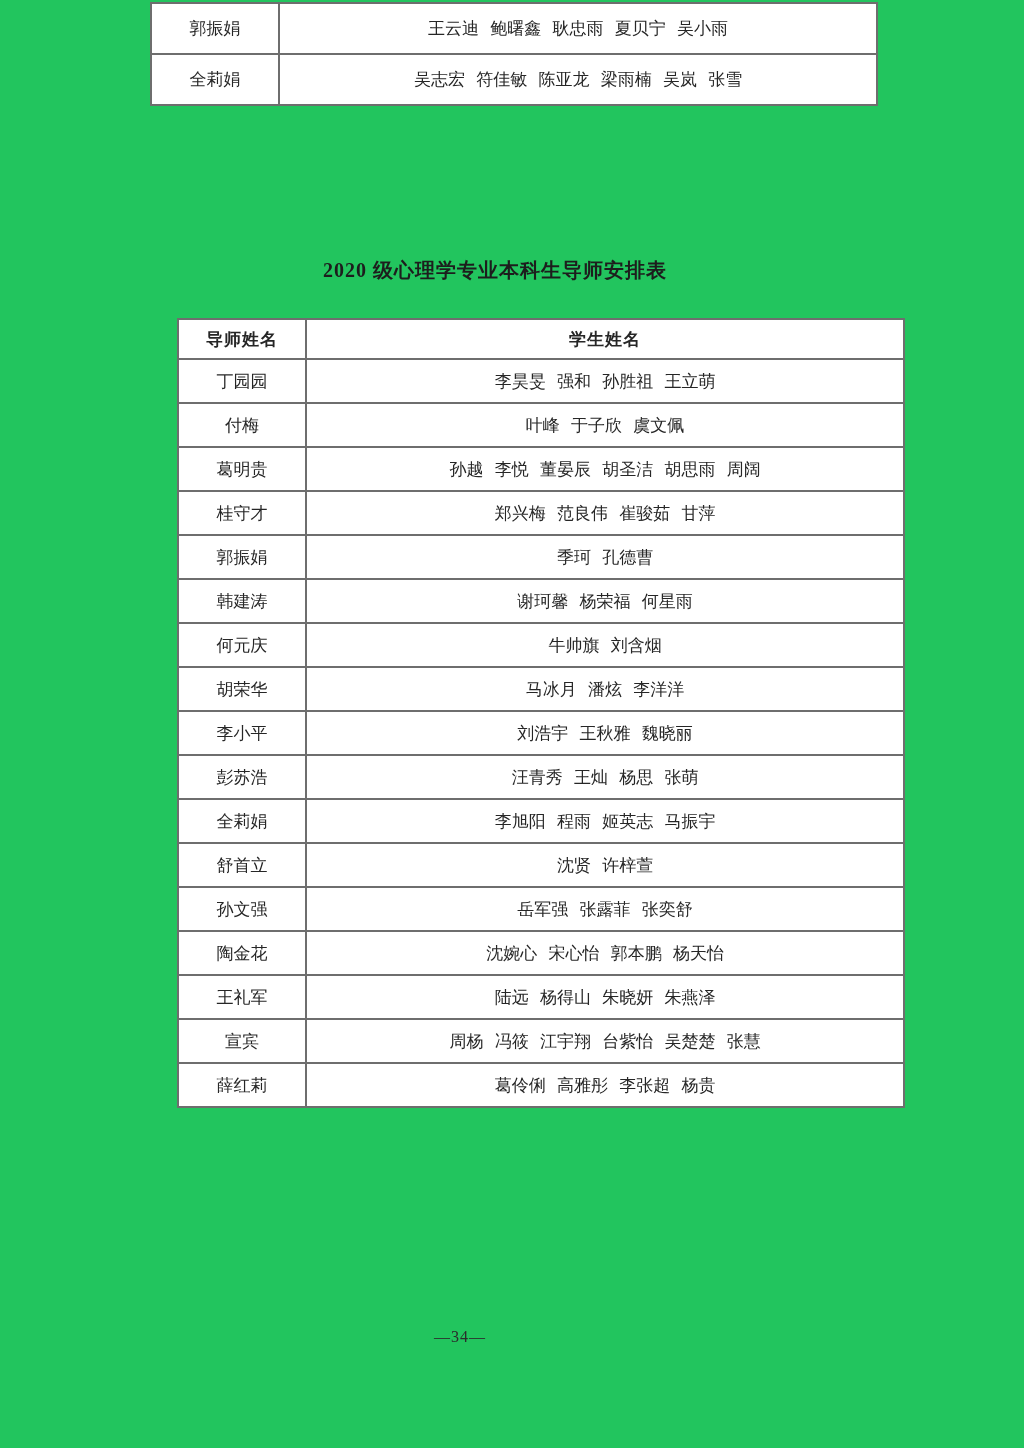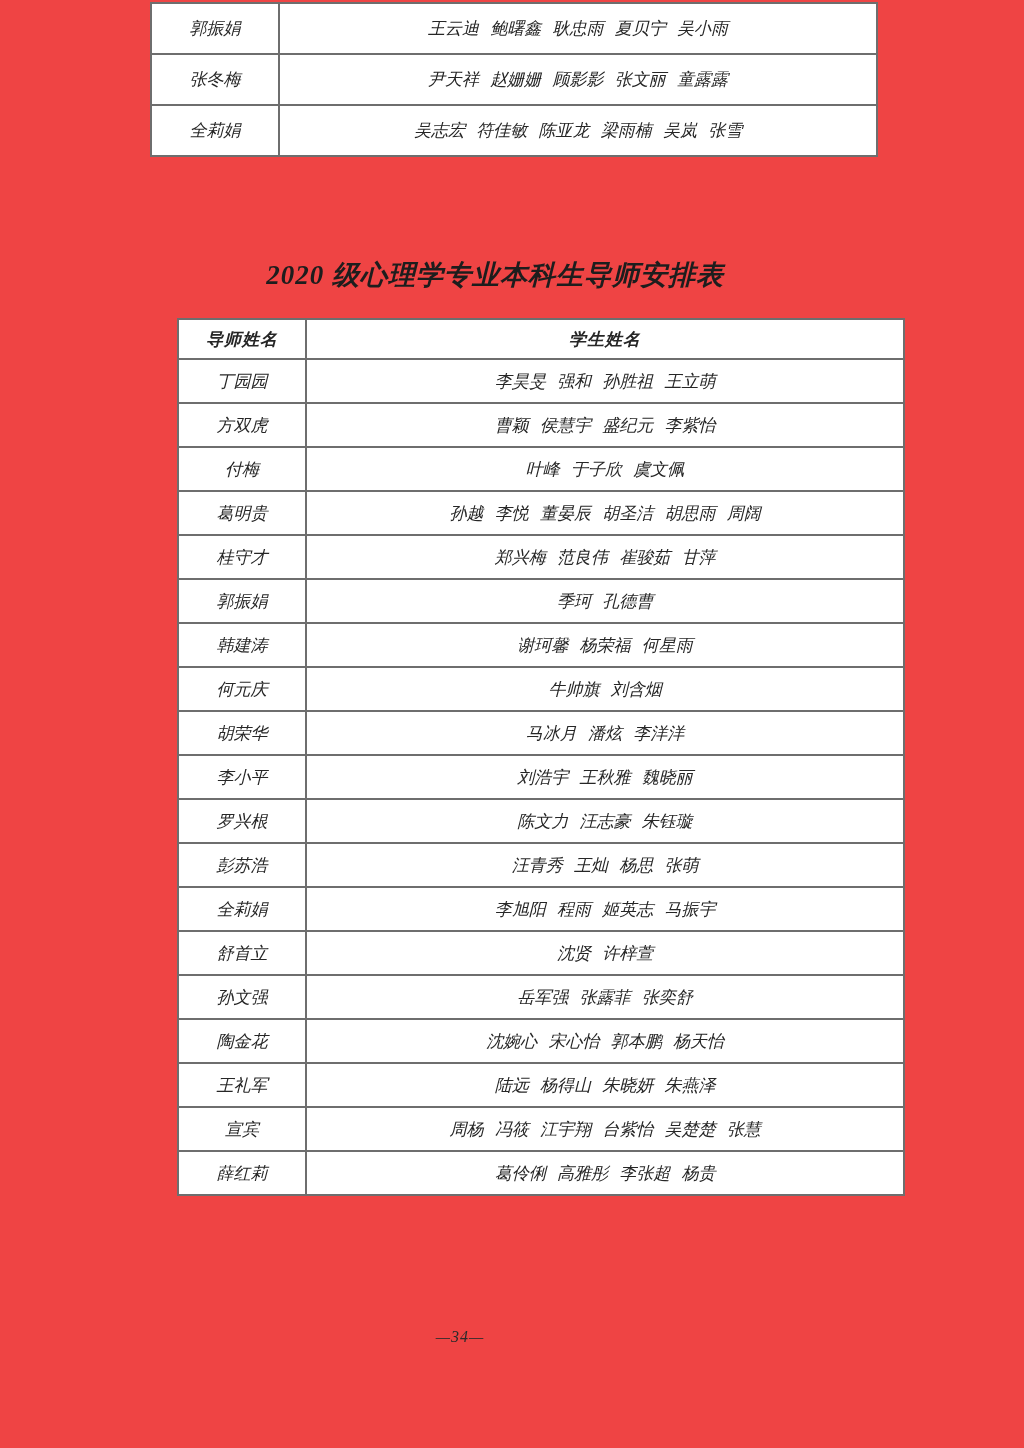--- a/index.html
+++ b/index.html
@@ -12,22 +12,21 @@
     height: 1448px;
     position: relative;
     font-family: "Liberation Serif", serif;
     color: #262626;
     overflow: hidden;
   }
   .page {
     position: relative;
     width: 1024px;
     height: 1448px;
-    background: #ef4444;
-    font-style: italic;
+    background: #22c55e;
   }
   table.doc-table {
     position: absolute;
     left: 150px;
     border-collapse: collapse;
     table-layout: fixed;
     width: 726px;
     background: #ffffff;
   }
   table.doc-table td, table.doc-table th {
@@ -52,21 +51,21 @@
   }
   .main-table td { height: 42px; border-radius: 22px; }
   .col-teacher { width: 128px; }
   .col-students { width: 598px; }
   .doc-title {
     position: absolute;
     top: 257px;
     left: 132px;
     width: 726px;
     text-align: center;
-    font-size: 27px;
+    font-size: 20px;
     font-weight: bold;
     letter-spacing: 1px;
     color: #1d1d1d;
     white-space: nowrap;
   }
   .page-number {
     position: absolute;
     top: 1328px;
     left: 0;
     width: 920px;
@@ -85,24 +84,20 @@
     <colgroup>
       <col class="col-teacher">
       <col class="col-students">
     </colgroup>
     <tbody>
         <tr>
           <td class="teacher-cell">郭振娟</td>
           <td class="students-cell">王云迪 鲍曙鑫 耿忠雨 夏贝宁 吴小雨</td>
         </tr>
         <tr>
-          <td class="teacher-cell">张冬梅</td>
-          <td class="students-cell">尹天祥 赵姗姗 顾影影 张文丽 童露露</td>
-        </tr>
-        <tr>
           <td class="teacher-cell">全莉娟</td>
           <td class="students-cell">吴志宏 符佳敏 陈亚龙 梁雨楠 吴岚 张雪</td>
         </tr>
       </tbody>
   </table>
 
   <div class="doc-title">2020 级心理学专业本科生导师安排表</div>
 
   <table class="doc-table main-table">
     <colgroup>
@@ -112,24 +107,20 @@
     <thead>
       <tr>
         <th>导师姓名</th>
         <th>学生姓名</th>
       </tr>
     </thead>
     <tbody>
         <tr>
           <td class="teacher-cell">丁园园</td>
           <td class="students-cell">李昊旻 强和 孙胜祖 王立萌</td>
-        </tr>
-        <tr>
-          <td class="teacher-cell">方双虎</td>
-          <td class="students-cell">曹颖 侯慧宇 盛纪元 李紫怡</td>
         </tr>
         <tr>
           <td class="teacher-cell">付梅</td>
           <td class="students-cell">叶峰 于子欣 虞文佩</td>
         </tr>
         <tr>
           <td class="teacher-cell">葛明贵</td>
           <td class="students-cell">孙越 李悦 董晏辰 胡圣洁 胡思雨 周阔</td>
         </tr>
         <tr>
@@ -148,24 +139,20 @@
           <td class="teacher-cell">何元庆</td>
           <td class="students-cell">牛帅旗 刘含烟</td>
         </tr>
         <tr>
           <td class="teacher-cell">胡荣华</td>
           <td class="students-cell">马冰月 潘炫 李洋洋</td>
         </tr>
         <tr>
           <td class="teacher-cell">李小平</td>
           <td class="students-cell">刘浩宇 王秋雅 魏晓丽</td>
-        </tr>
-        <tr>
-          <td class="teacher-cell">罗兴根</td>
-          <td class="students-cell">陈文力 汪志豪 朱钰璇</td>
         </tr>
         <tr>
           <td class="teacher-cell">彭苏浩</td>
           <td class="students-cell">汪青秀 王灿 杨思 张萌</td>
         </tr>
         <tr>
           <td class="teacher-cell">全莉娟</td>
           <td class="students-cell">李旭阳 程雨 姬英志 马振宇</td>
         </tr>
         <tr>

